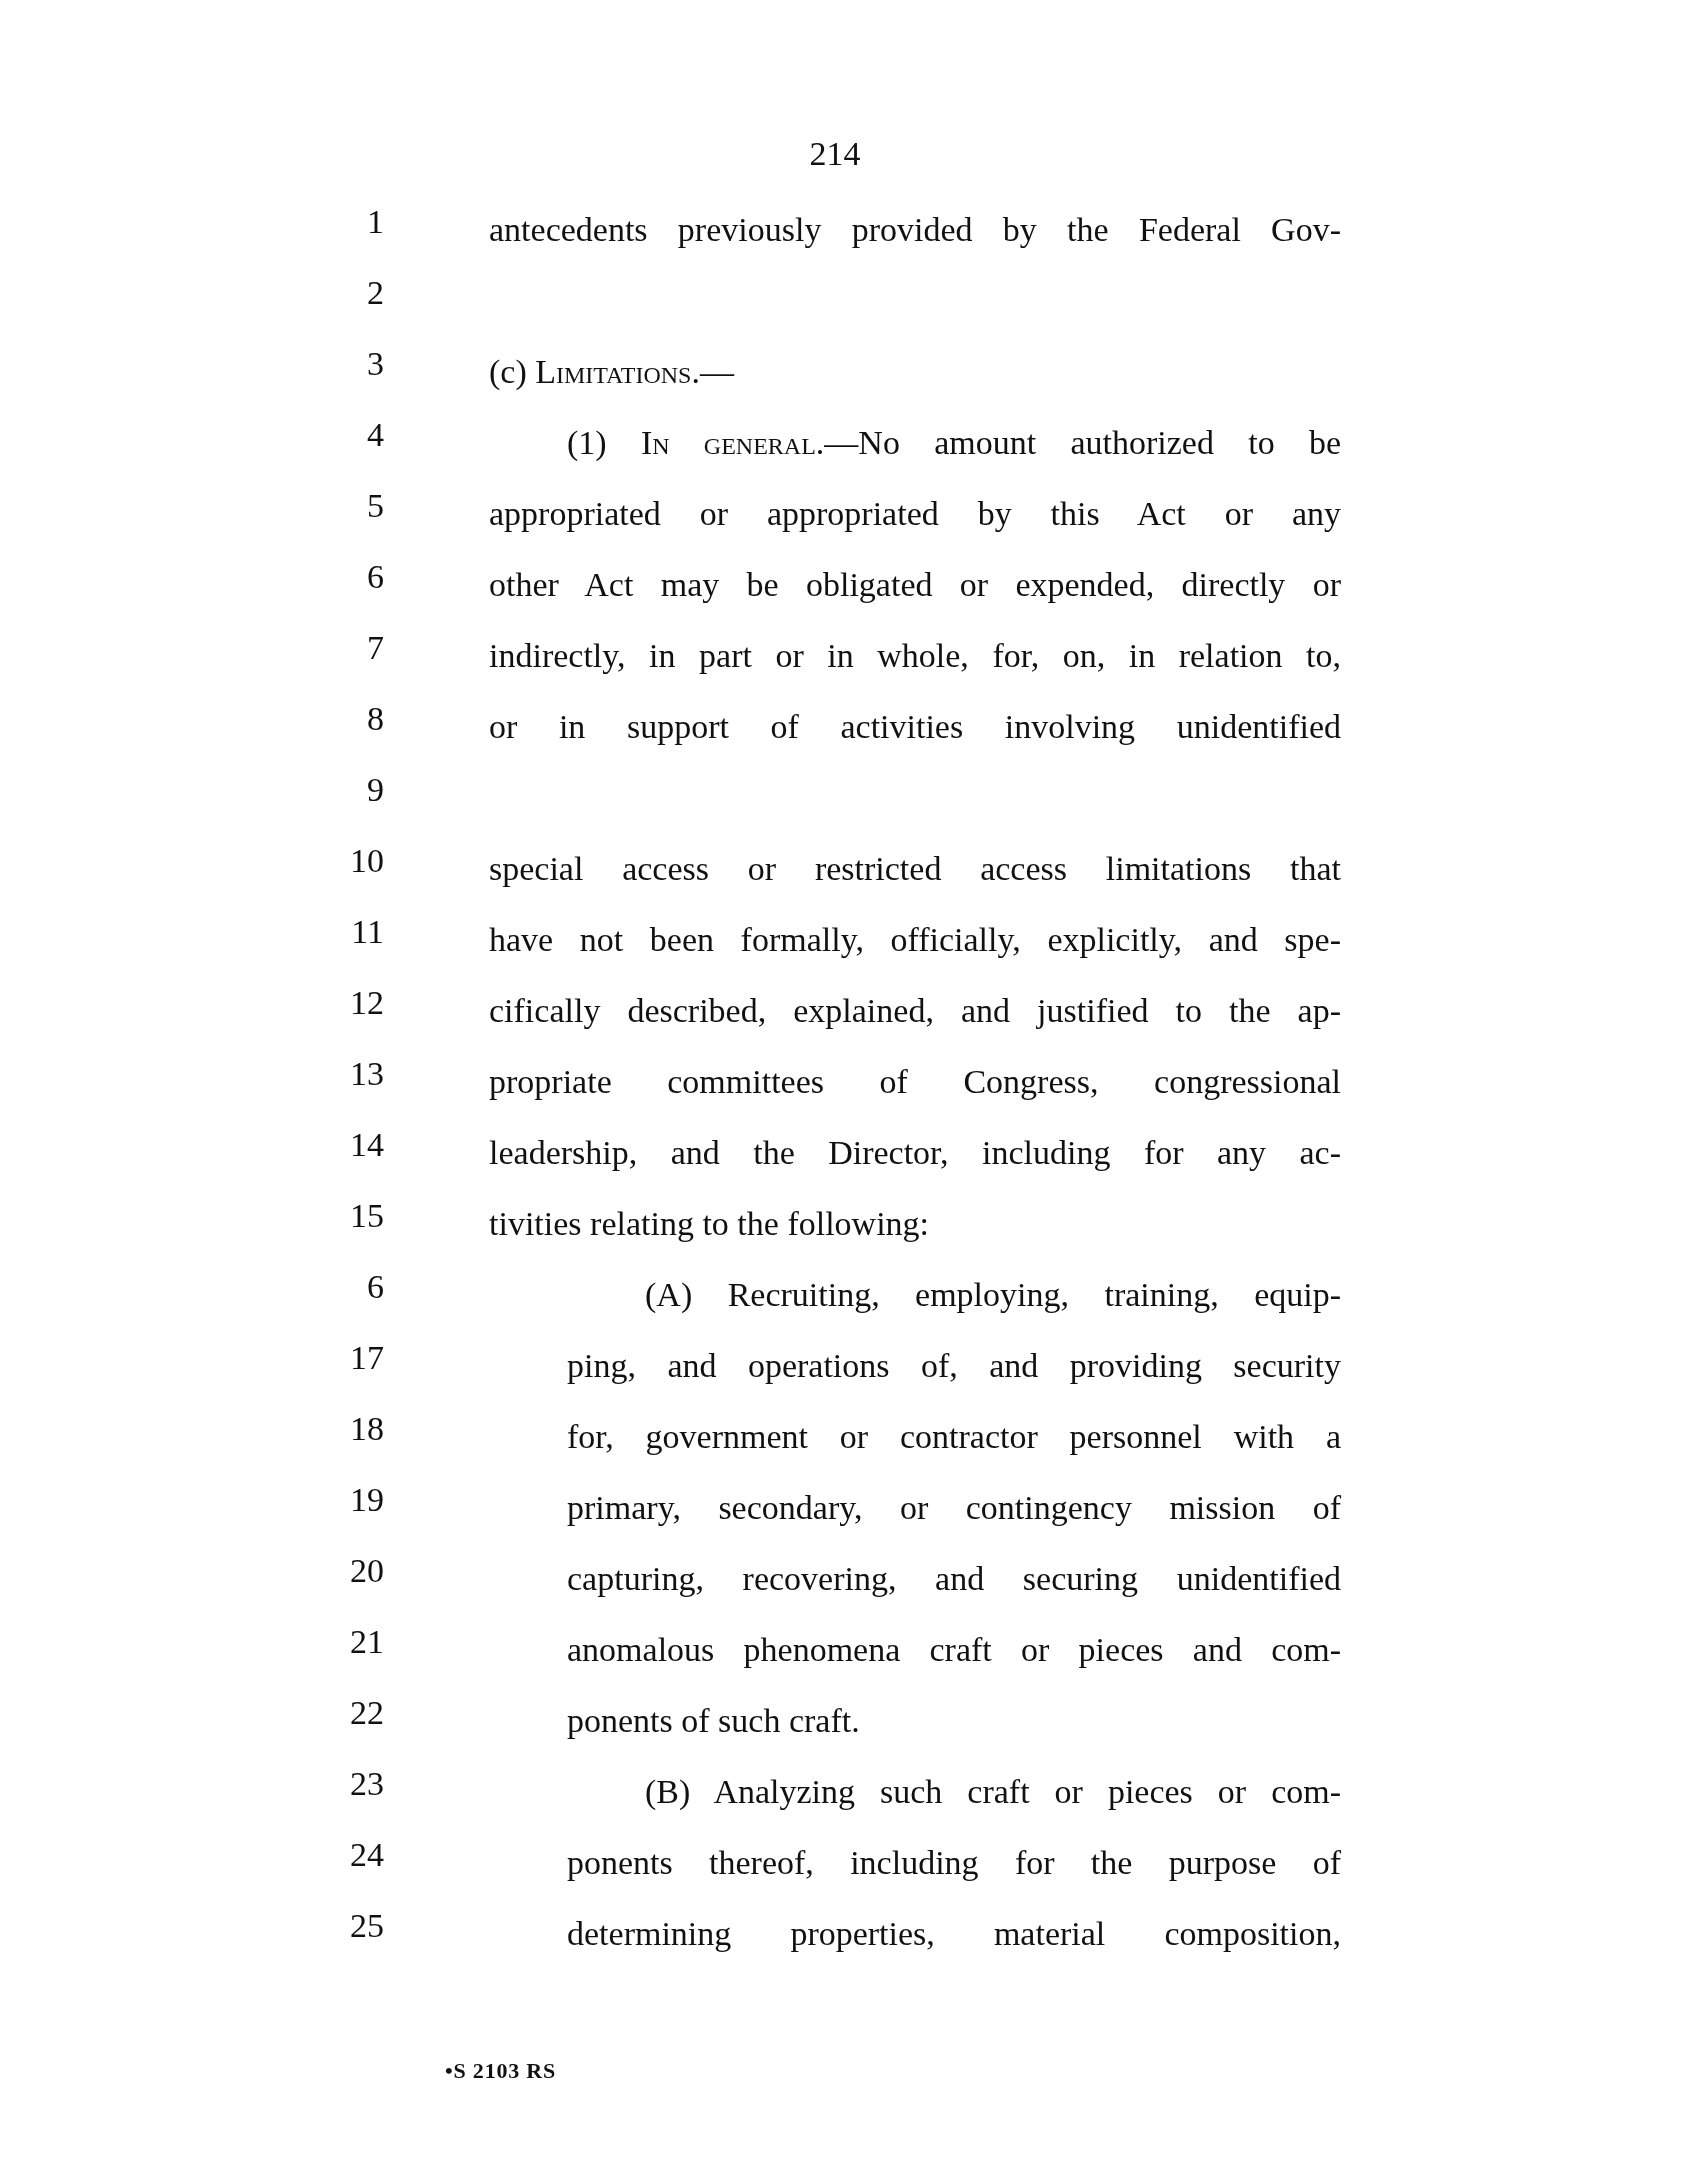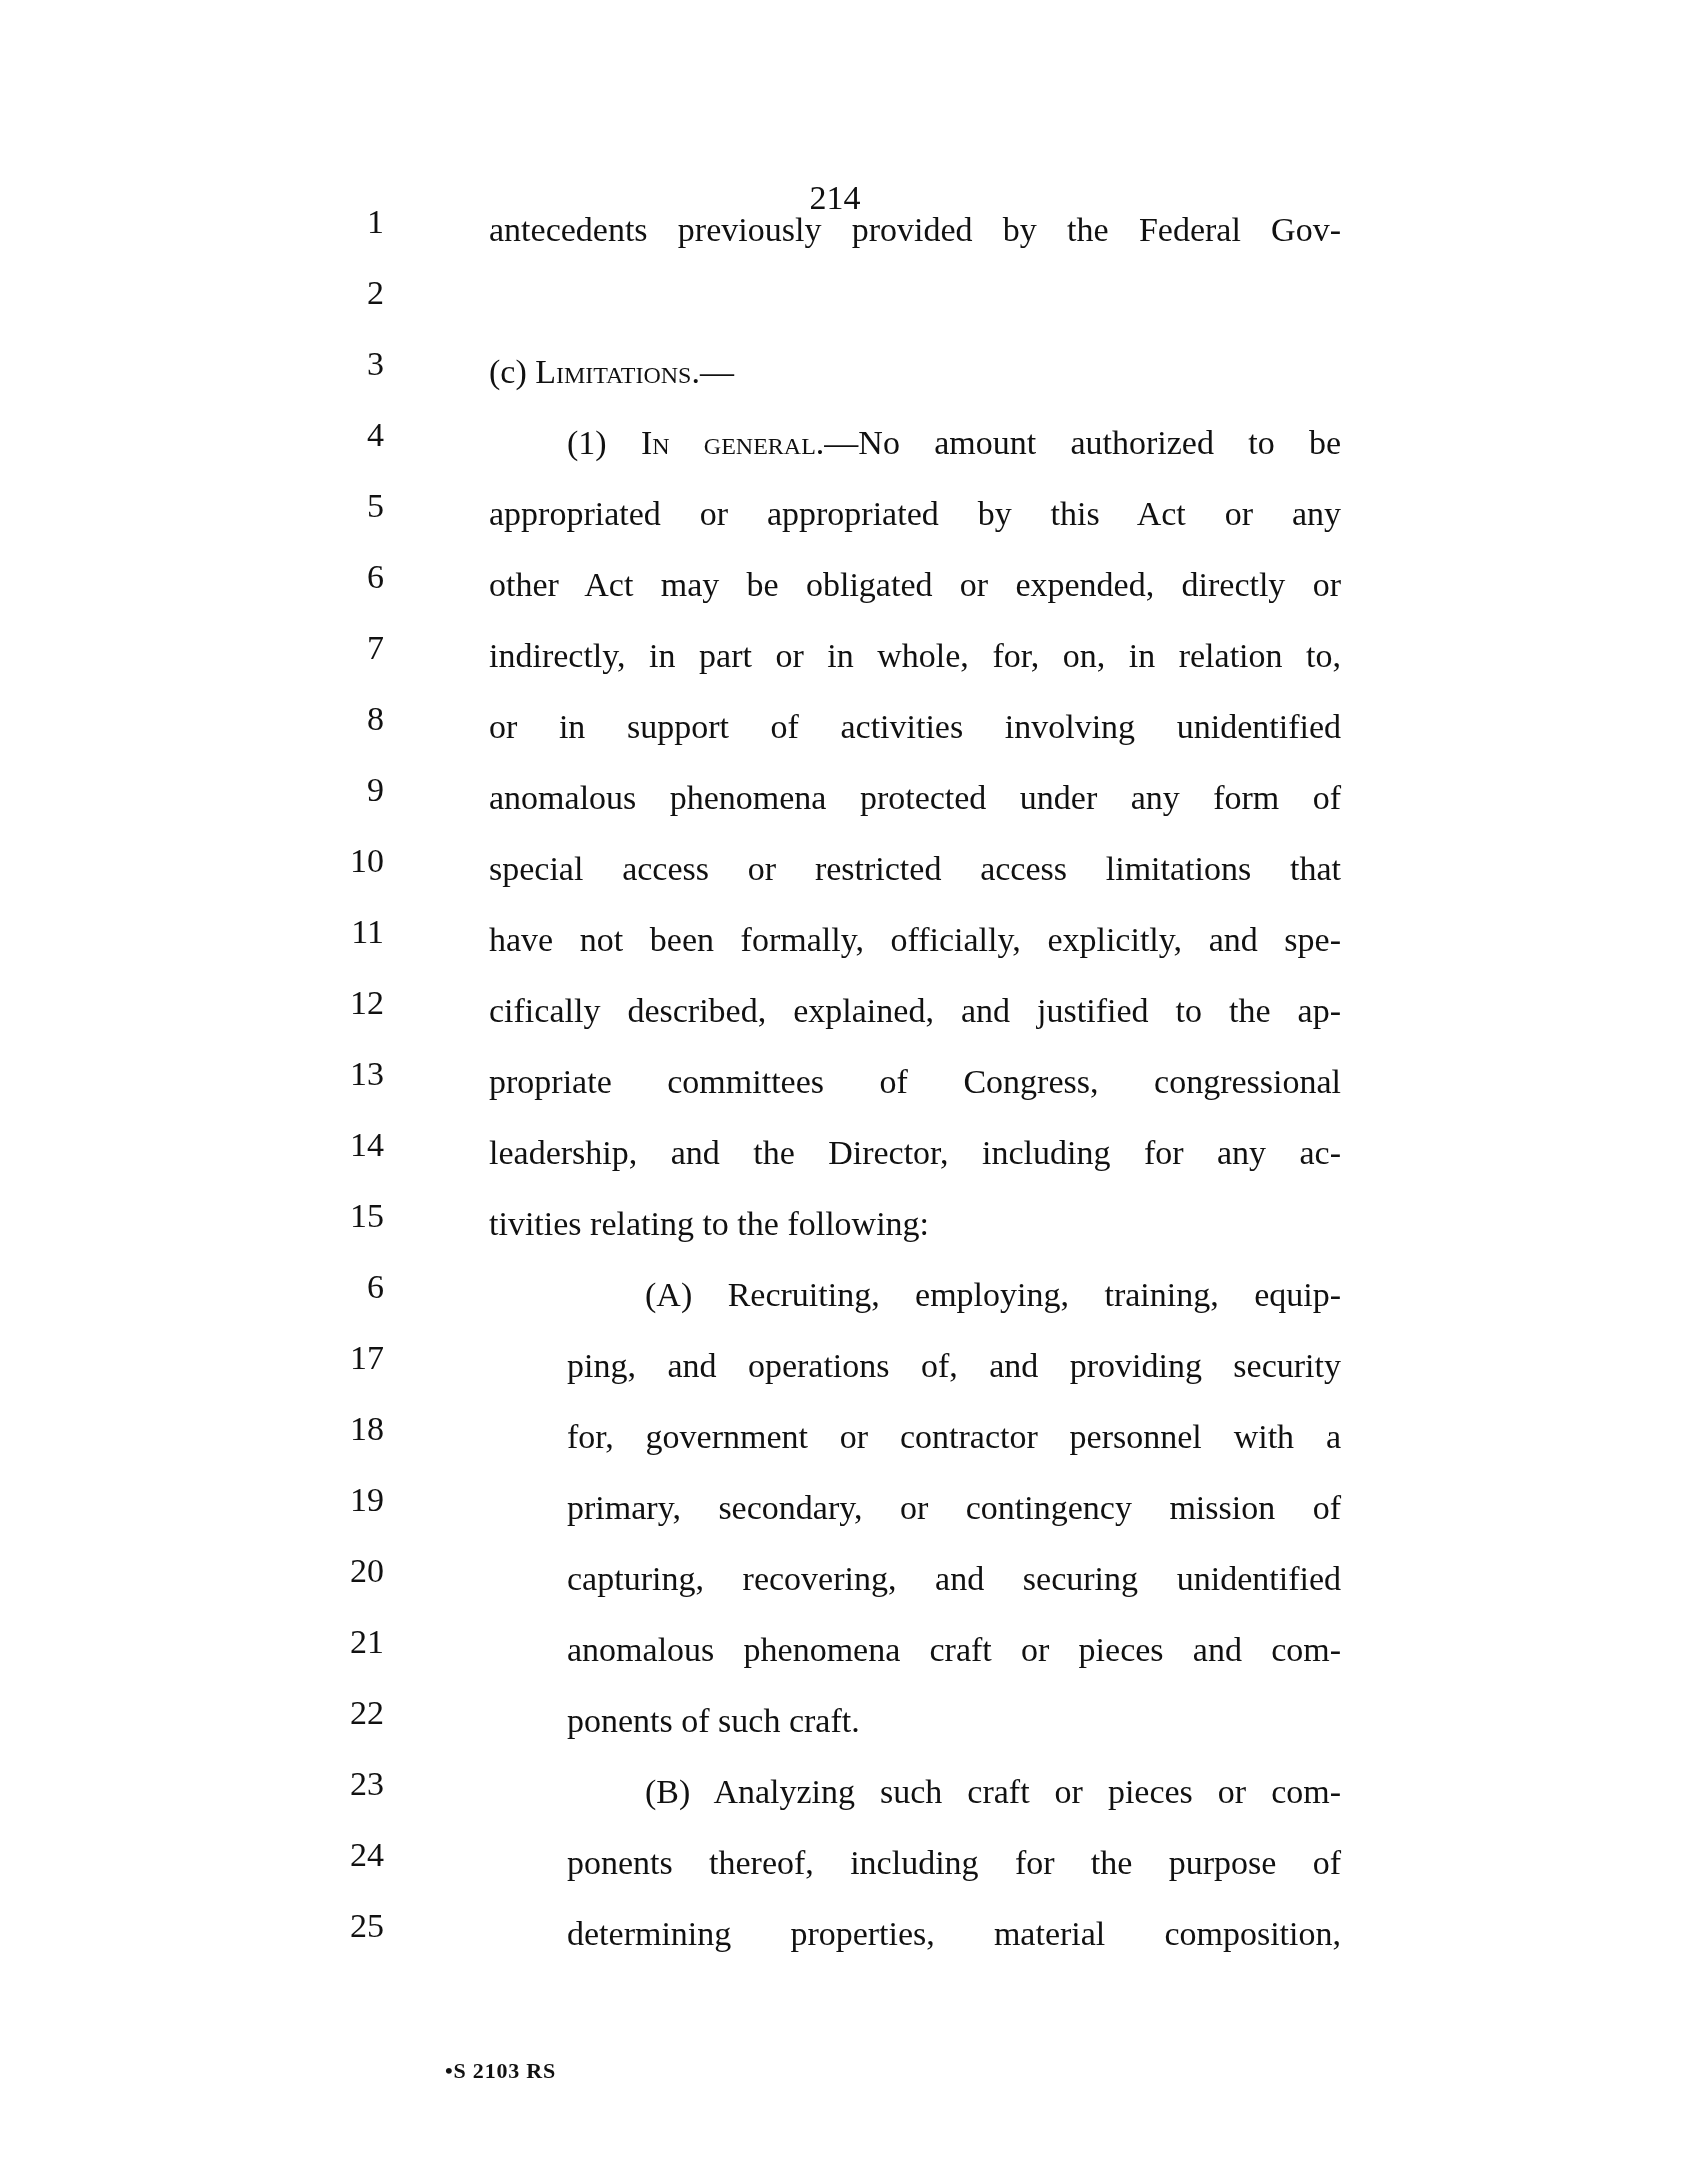--- a/index.html
+++ b/index.html
@@ -5,21 +5,20 @@
     html, body { margin: 0; padding: 0; background: #ffffff; }
     body {
       width: 1687px; height: 2183px; position: relative; overflow: hidden;
       font-family: "Liberation Serif", "DejaVu Serif", serif;
       color: #111111;
     }
     .page-number {
       position: absolute; top: 128px; left: 0; width: 1687px;
       text-align: center; font-size: 34px; line-height: 51px;
       padding-left: 0;
-      margin-top: 44px;
     }
     .page-number span { position: relative; left: -8.4px; }
     .lines { position: absolute; top: 196px; left: 0; width: 1687px; }
     .line {
       position: relative; height: 71px; line-height: 51px;
       font-size: 34px;
     }
     .ln {
       position: absolute; left: 304px; width: 80px; text-align: right;
       top: 0;
@@ -74,21 +73,20 @@
   <div class="line">
     <span class="ln">7</span>
     <span class="txt l0"><span class="inner">indirectly, in part or in whole, for, on, in relation to,</span></span>
   </div>
   <div class="line">
     <span class="ln">8</span>
     <span class="txt l0"><span class="inner">or in support of activities involving unidentified</span></span>
   </div>
   <div class="line">
     <span class="ln">9</span>
-    <span class="txt l0"><span class="inner">anomalous phenomena protected under any form of</span></span>
   </div>
   <div class="line">
     <span class="ln">10</span>
     <span class="txt l0"><span class="inner">special access or restricted access limitations that</span></span>
   </div>
   <div class="line">
     <span class="ln">11</span>
     <span class="txt l0"><span class="inner">have not been formally, officially, explicitly, and spe-</span></span>
   </div>
   <div class="line">

